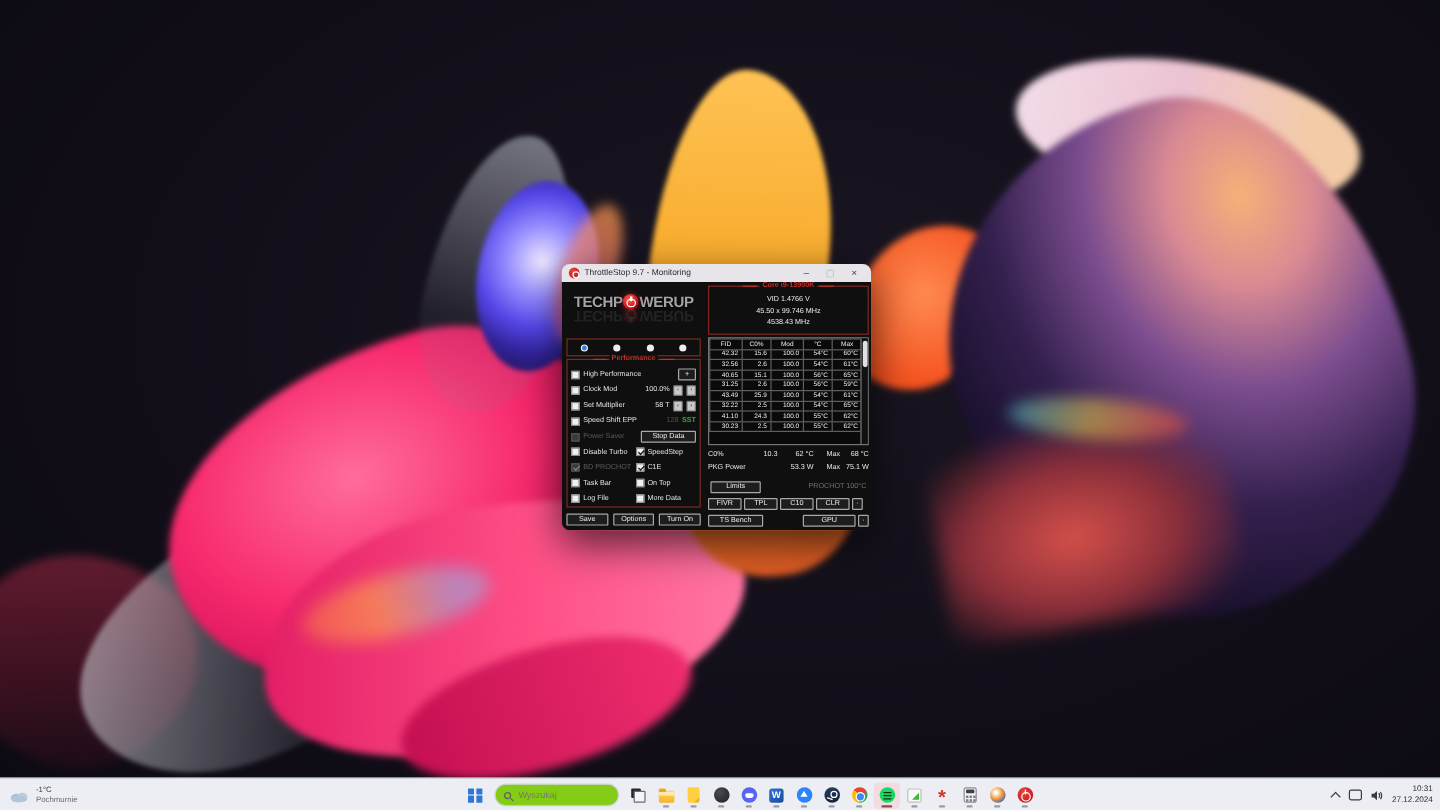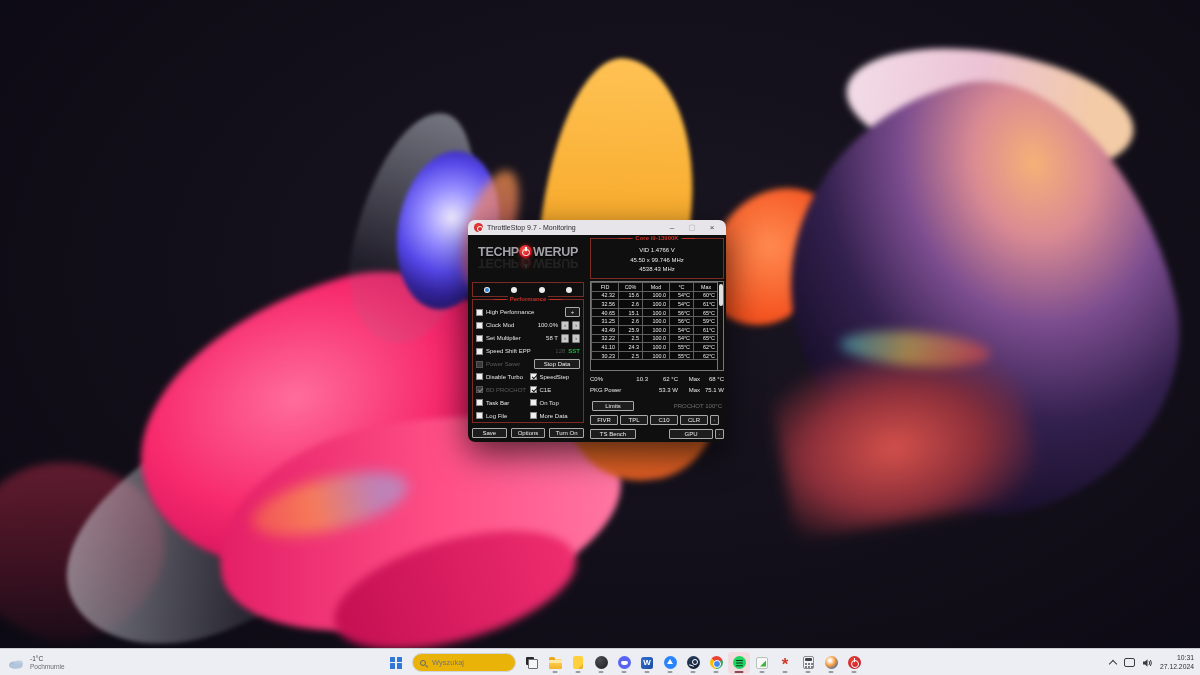--- a/index.html
+++ b/index.html
@@ -113,21 +113,21 @@
   .center-apps{position:absolute;left:385px;top:2px;height:23px;display:flex;align-items:center;gap:1px;}
   .tbtn{width:22px;height:22px;position:relative;display:flex;align-items:center;justify-content:center;border-radius:4px;}
   .tbtn.active{background:#f2dcdf;}
   .runline{position:absolute;bottom:1px;left:50%;transform:translateX(-50%);width:5px;height:2px;border-radius:1px;background:#9a9aa2;display:none;}
   .tbtn.running .runline{display:block;}
   .tbtn.active .runline{width:9px;background:#8a4a55;}
 
   .ic{width:13px;height:13px;position:relative;flex:none;}
   .ic-start{display:grid;grid-template:1fr 1fr / 1fr 1fr;gap:1.5px;width:12px;height:12px;}
   .ic-start i{background:#3076d6;border-radius:.5px;}
-  .search{width:104px;height:19px;background:#eab308;border:1px solid #d0d3da;border-radius:10px;display:flex;align-items:center;gap:4px;padding:0 7px;margin:0 4px;}
+  .search{width:104px;height:19px;background:#84cc16;border:1px solid #d0d3da;border-radius:10px;display:flex;align-items:center;gap:4px;padding:0 7px;margin:0 4px;}
   .lens{width:6px;height:6px;border:1.2px solid #5f6368;border-radius:50%;position:relative;flex:none;}
   .lens::after{content:"";position:absolute;left:4.5px;top:4.5px;width:3px;height:1.2px;background:#5f6368;transform:rotate(45deg);transform-origin:0 0;}
   .search input{border:none;background:transparent;outline:none;font-size:7.5px;color:#5f6368;width:72px;font-family:"Liberation Sans",sans-serif;}
 
   .ic-task-view{width:12px;height:12px;}
   .ic-task-view::before{content:"";position:absolute;left:0;top:0;width:8px;height:8px;background:#26262c;border-radius:1px;}
   .ic-task-view::after{content:"";position:absolute;right:0;bottom:0;width:8px;height:8px;background:#f5f5f7;border:1px solid #6a6a70;border-radius:1px;}
   .ic-file-explorer{width:13px;height:10px;background:linear-gradient(#ffd95e,#f3b229);border-radius:1.5px;margin-top:2px;}
   .ic-file-explorer::before{content:"";position:absolute;top:-2px;left:0;width:6px;height:3px;background:#e9a722;border-radius:1.5px 1.5px 0 0;}
   .ic-file-explorer::after{content:"";position:absolute;top:1px;left:0;right:0;height:3.5px;background:#ffe9a8;border-radius:1px;}

